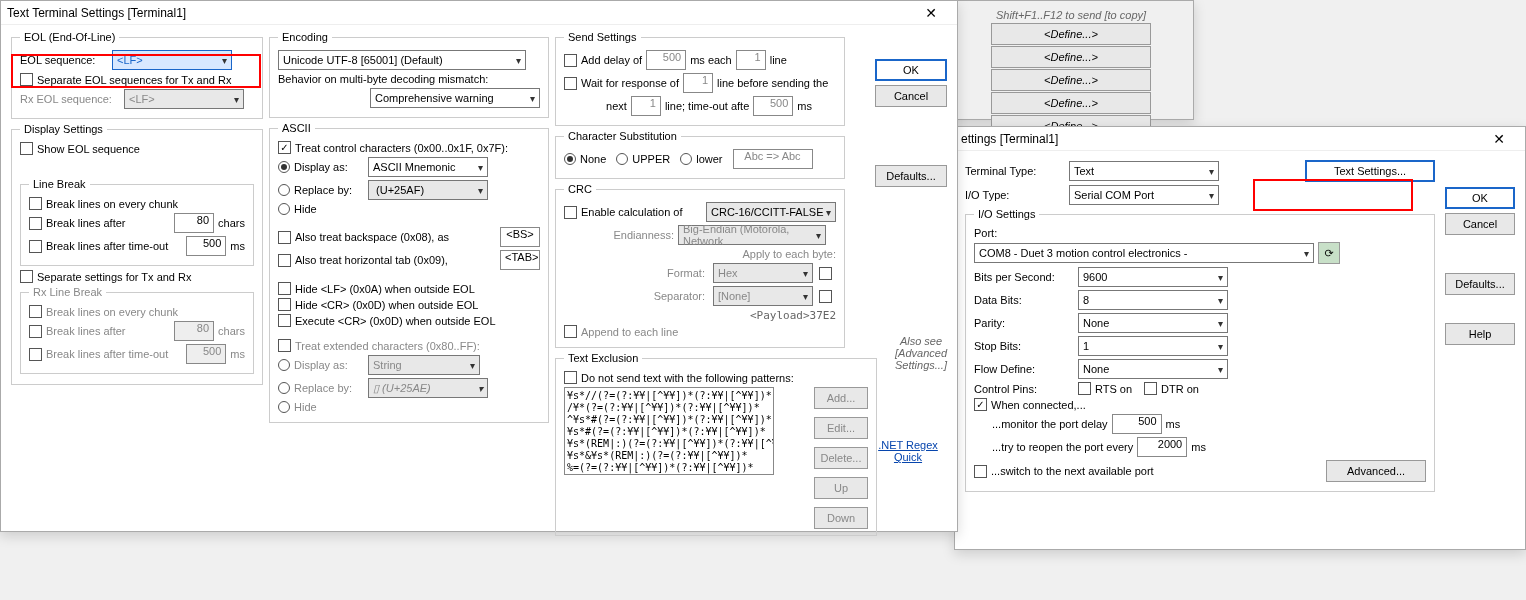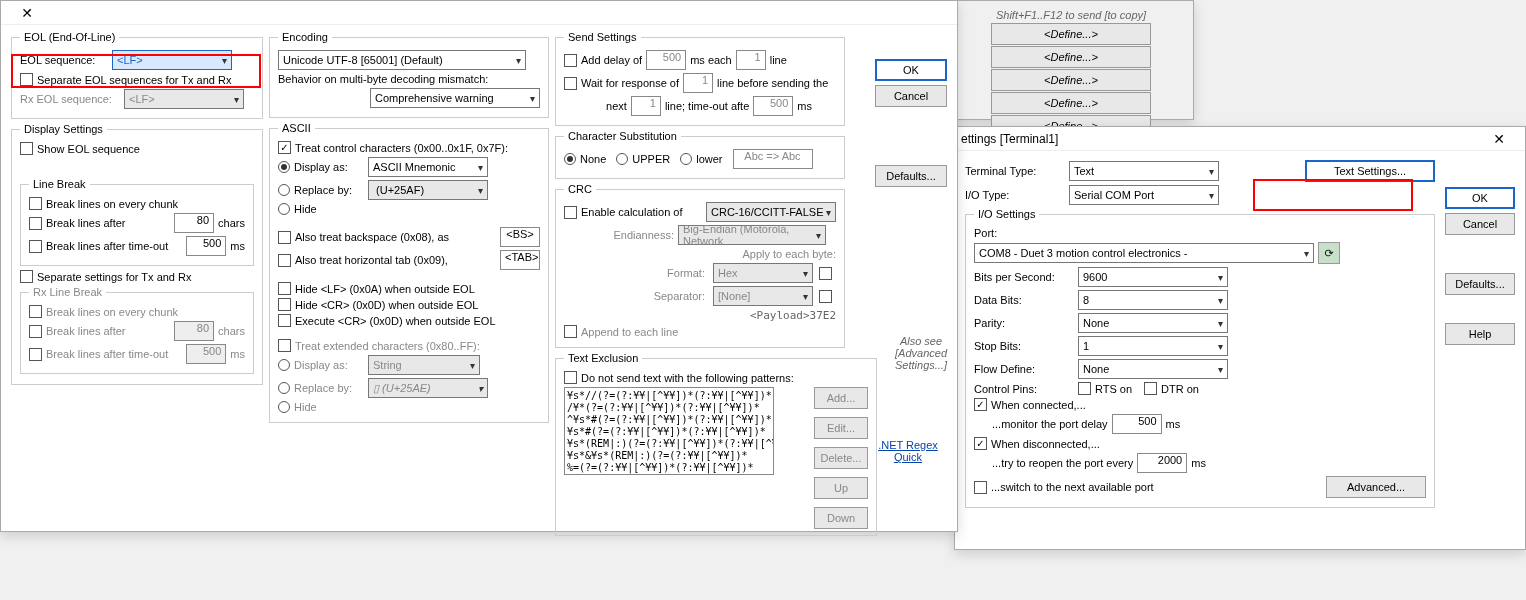--- a/index.html
+++ b/index.html
@@ -104,24 +104,20 @@
         </div>
         <div class="row">
             <span class="chk checked"></span>
             <span>When connected,...</span>
           </div>
         <div class="row" style="padding-left:18px;">
             <span>...monitor the port delay</span>
           <span class="input" style="width:50px; margin:0 4px;">500</span>
           <span>ms</span>
           </div>
-        <div class="row">
-            <span class="chk checked"></span>
-            <span>When disconnected,...</span>
-          </div>
         <div class="row" style="padding-left:18px;">
             <span>...try to reopen the port every</span>
           <span class="input" style="width:50px; margin:0 4px;">2000</span>
           <span>ms</span>
           </div>
         <div class="row">
             <span class="chk"></span>
             <span>...switch to the next available port</span>
           <span style="flex:1;"></span>
             <span class="btn" style="width:100px;">Advanced...</span>
@@ -135,20 +131,21 @@
       <span class="btn">Defaults...</span>
       <div style="height:20px;"></div>
       <span class="btn">Help</span>
     </div>
   </div>
   <div class="redbox" style="left:298px; top:52px; width:160px; height:32px;"></div>
 </div>
 
 <div class="win" style="left:0; top:0; width:958px; height:532px; z-index:2;">
   <div class="titlebar">
+    <span class="title">Text Terminal Settings [Terminal1]</span>
     <span class="closex">✕</span>
   </div>
   <div class="content cols">
 
     <div class="col1">
       <fieldset>
         <legend>EOL (End-Of-Line)</legend>
         <div class="row">
           <span class="lbl" style="width:88px;">EOL sequence:</span>
           <span class="select" style="width:120px; border-color:#1a66c9; color:#1a66c9; background:#d8e8ff;">&lt;LF&gt;</span>

